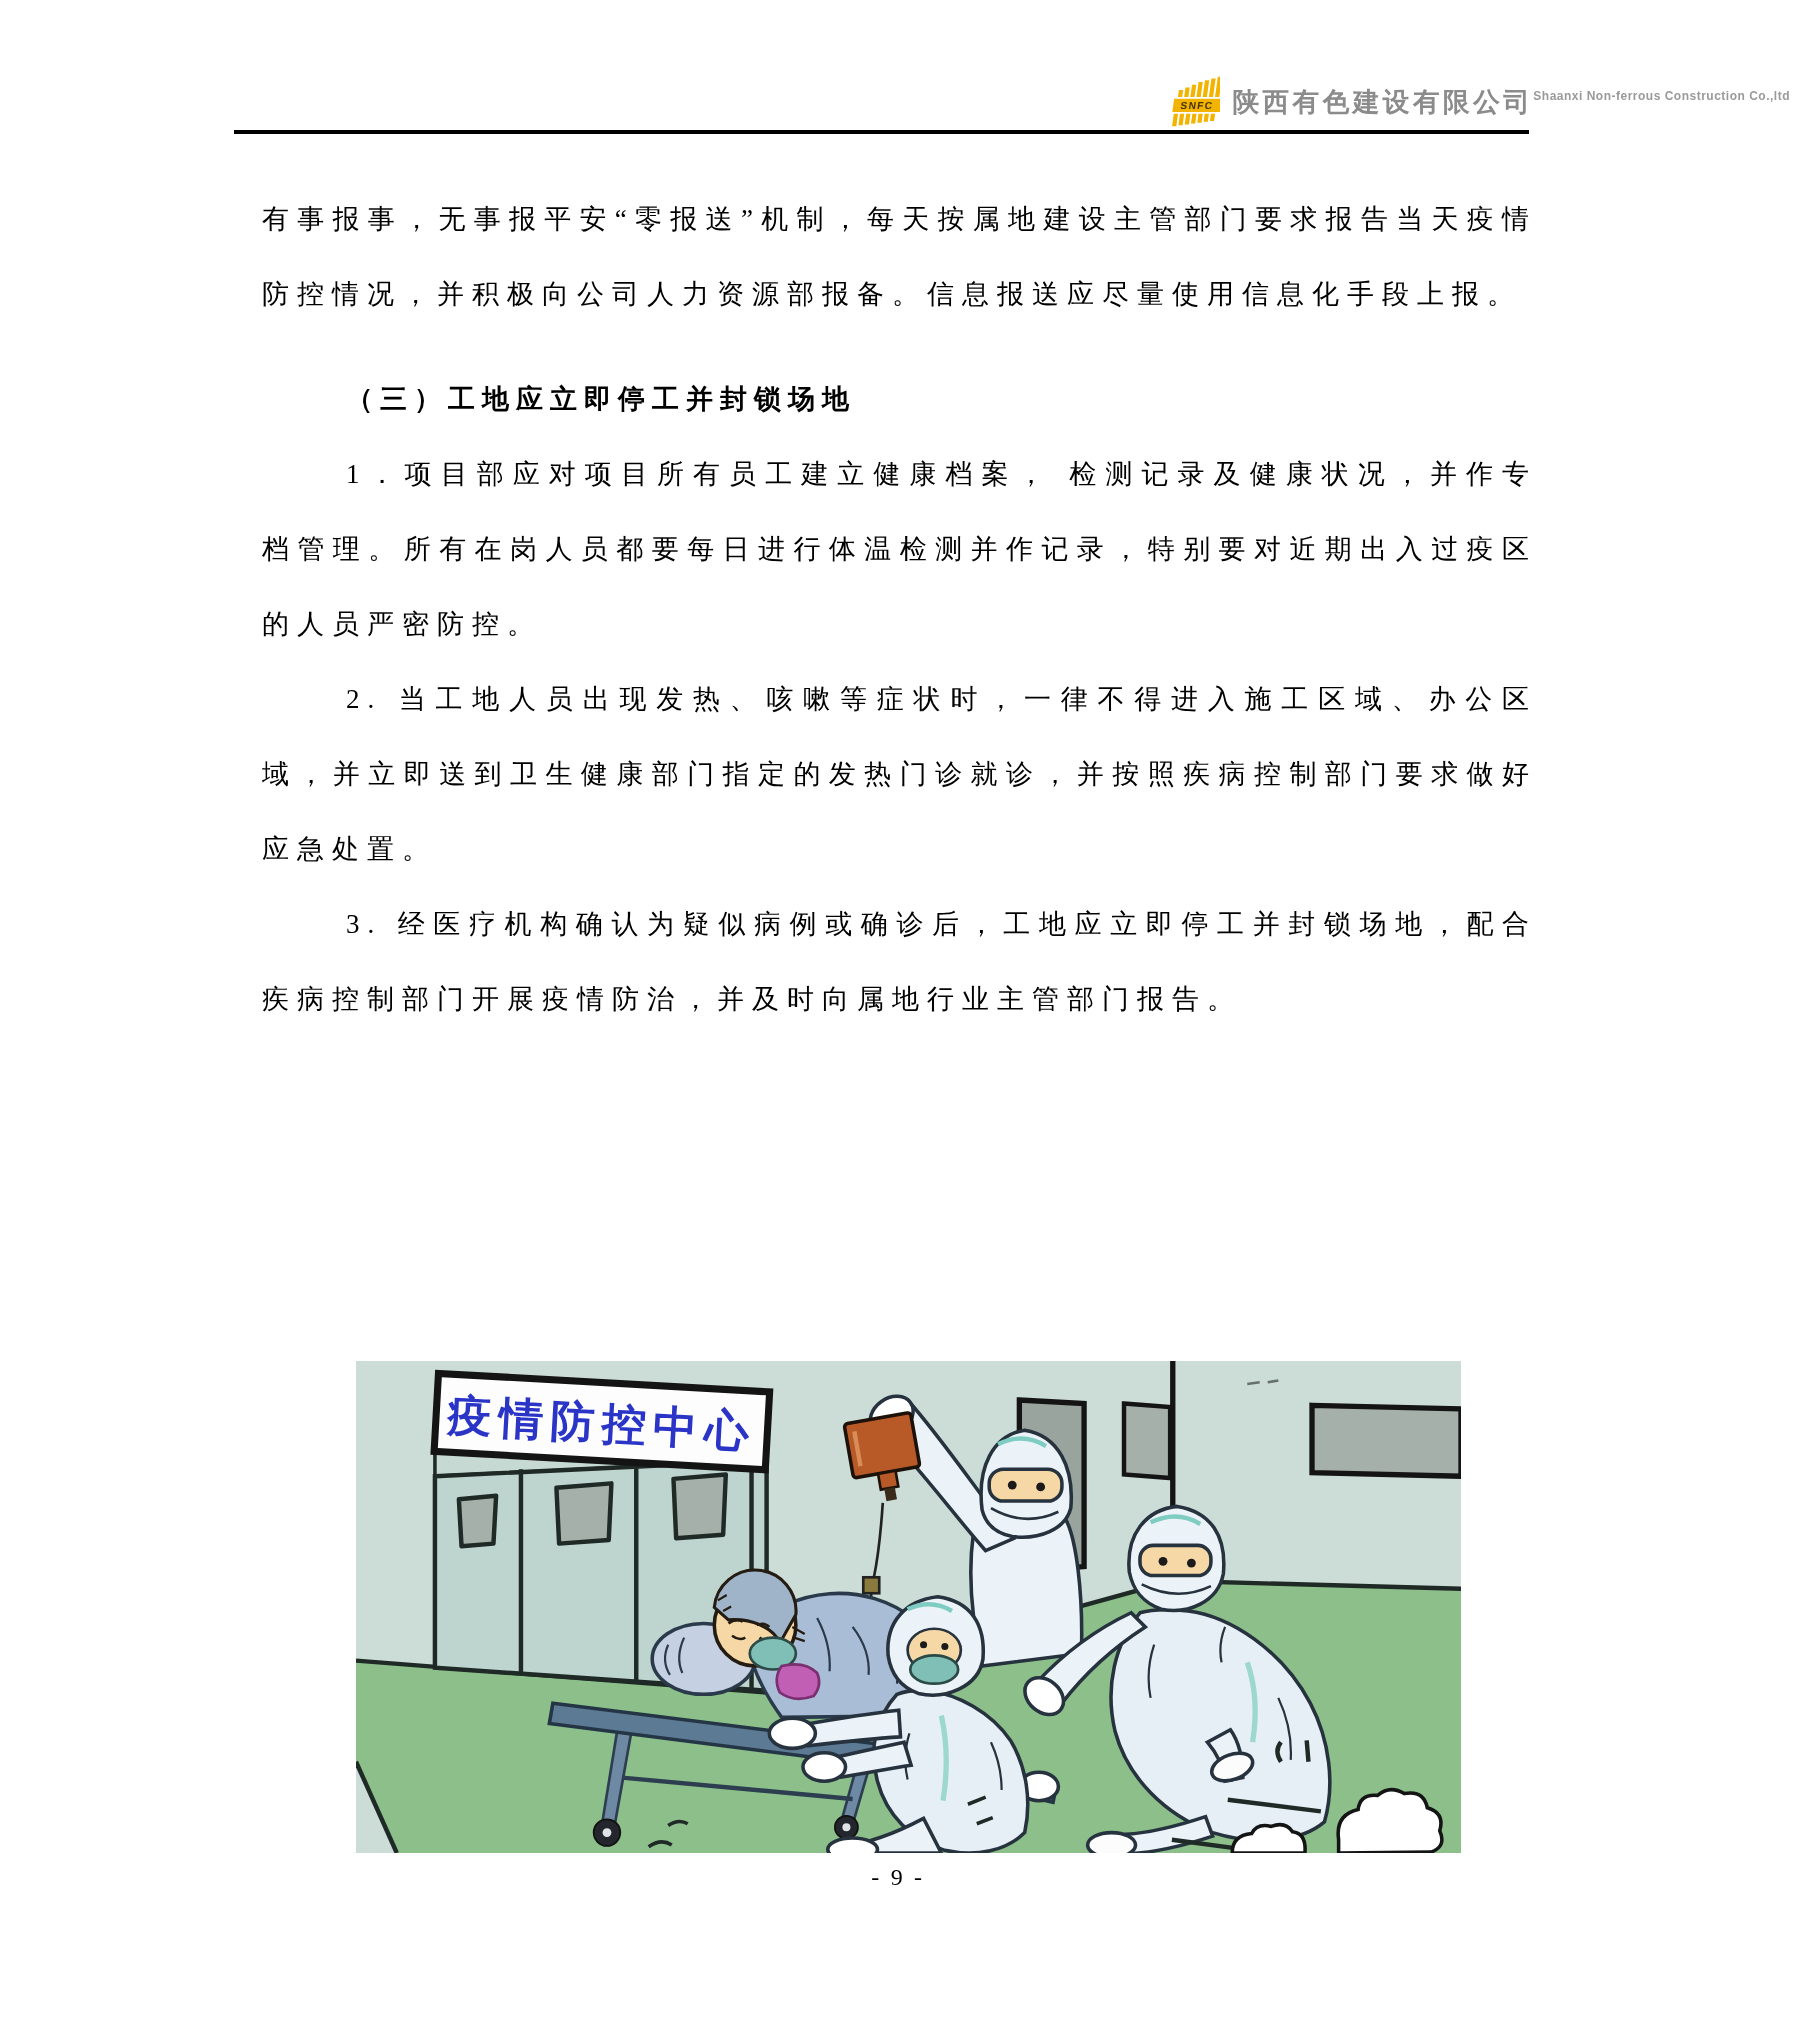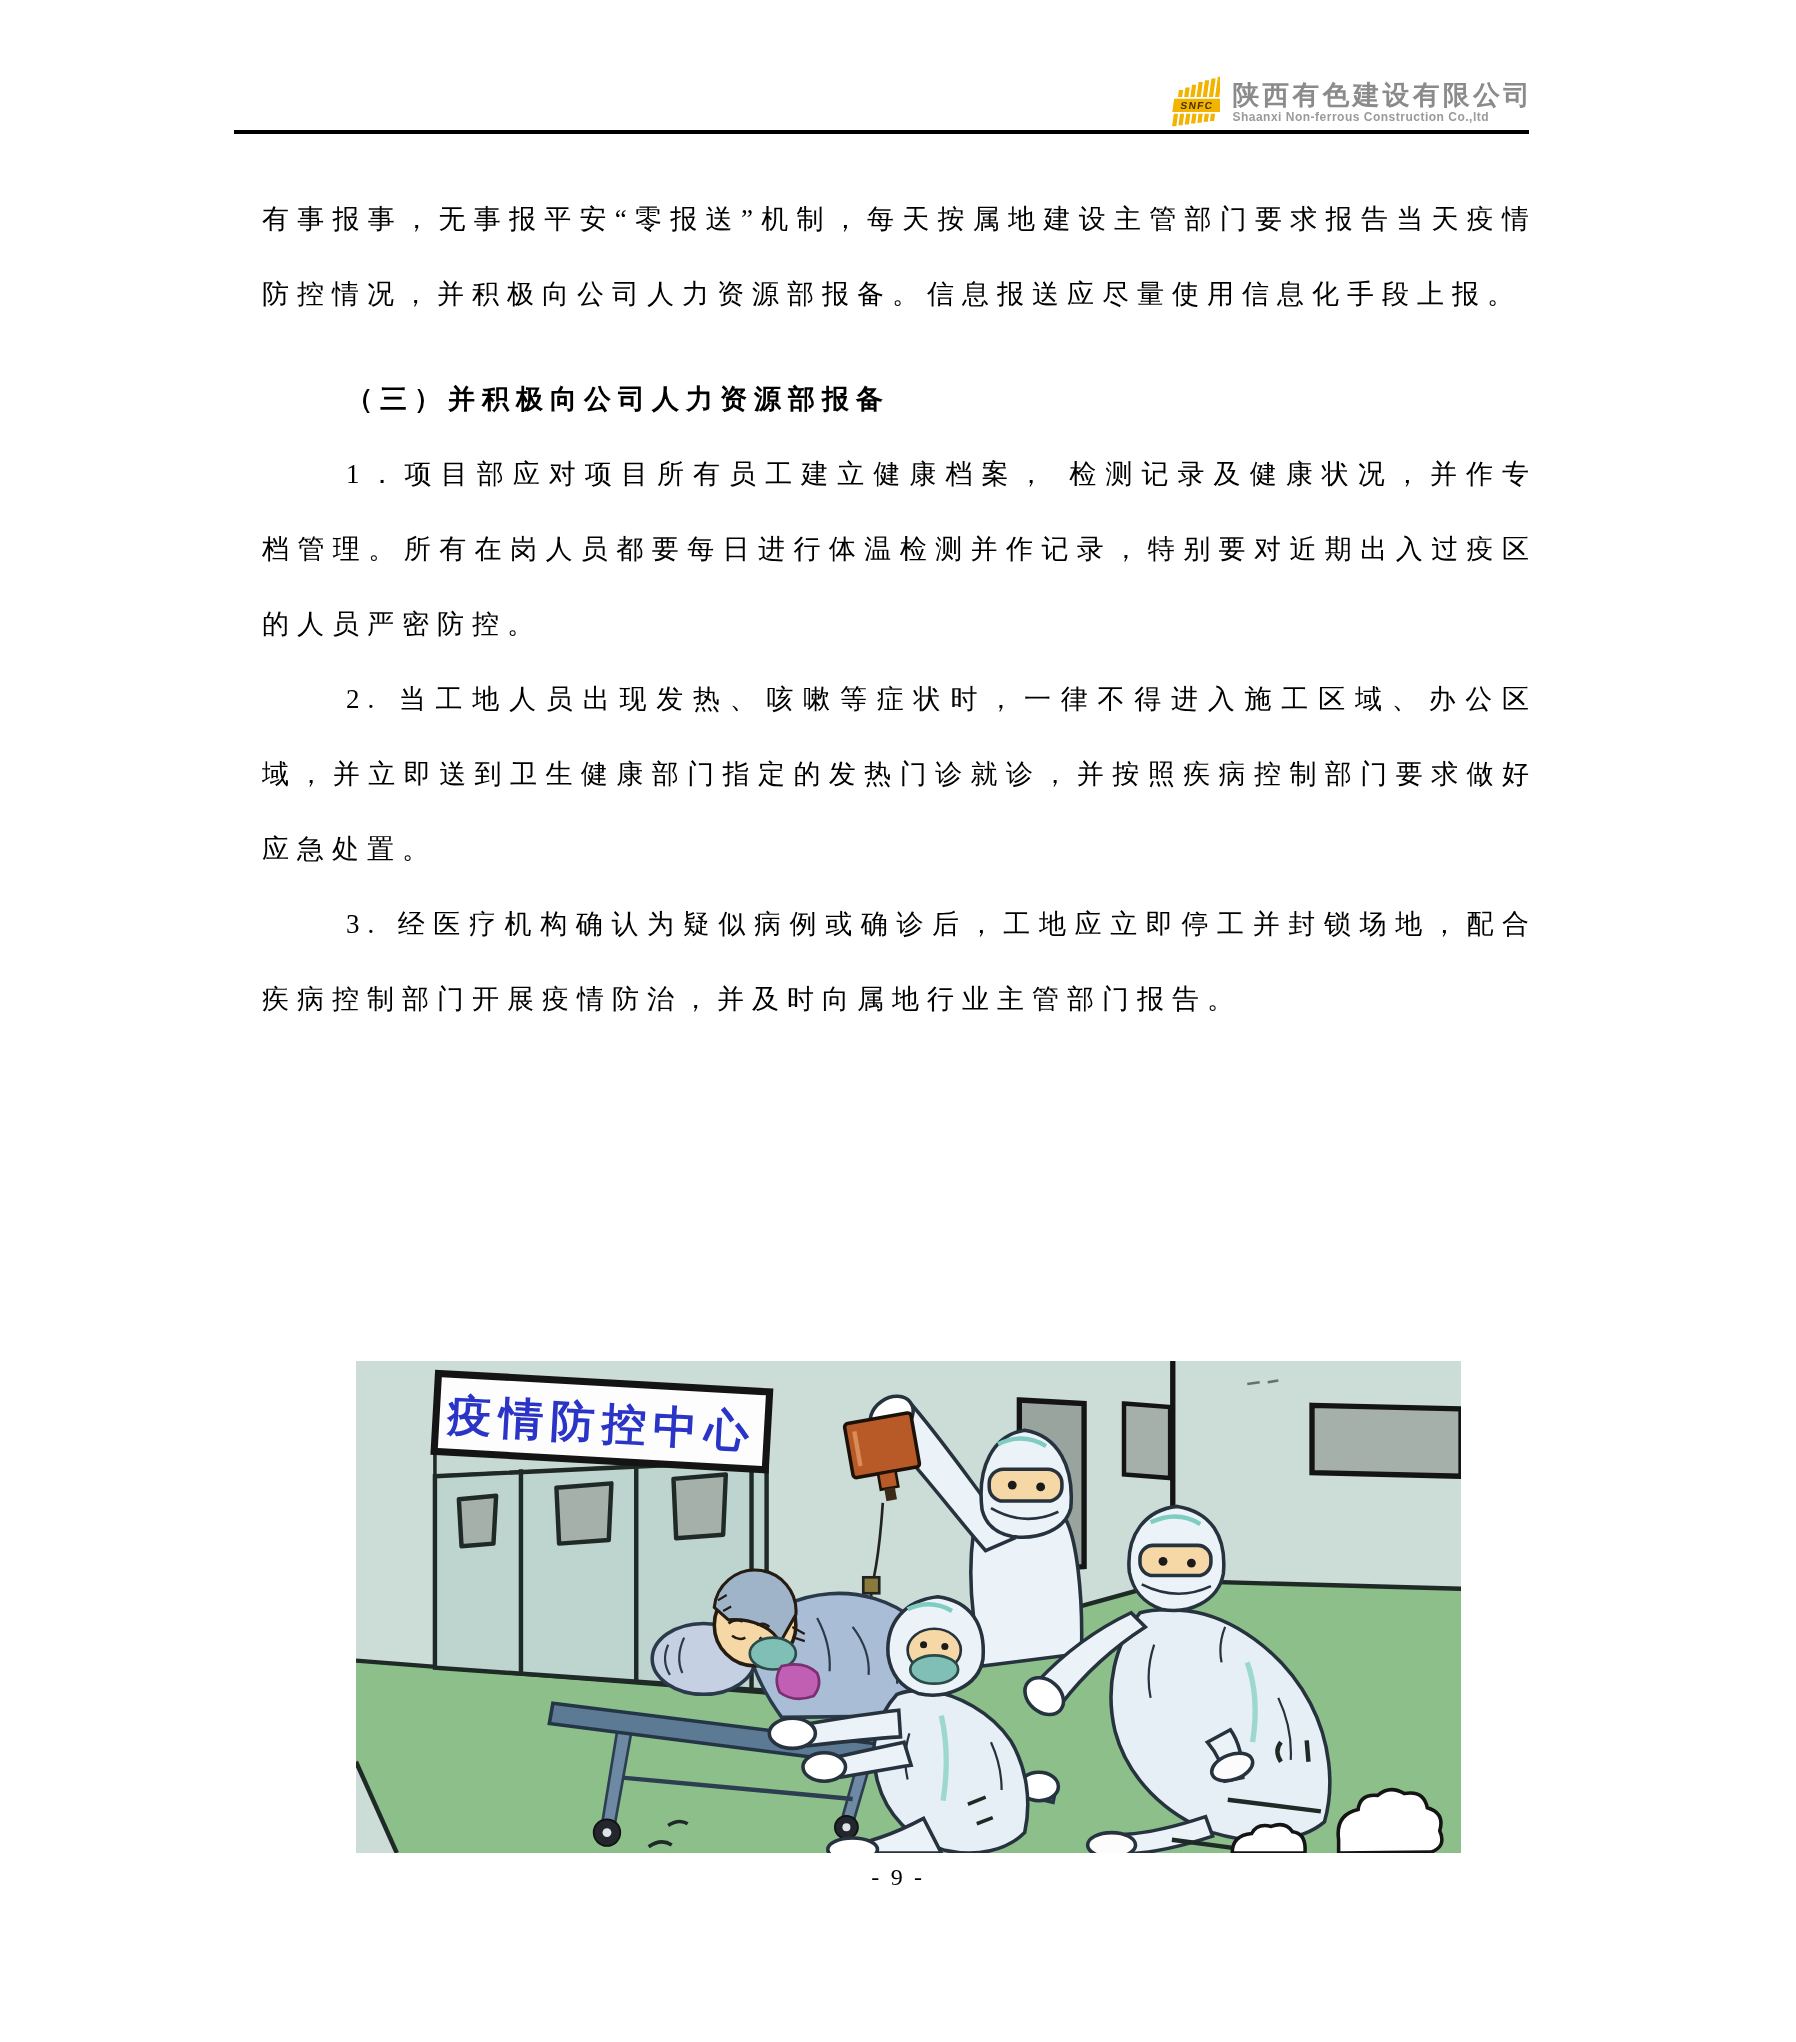--- a/index.html
+++ b/index.html
@@ -14,21 +14,21 @@
   body{background:#888;}
   .page{
     position:relative; width:1796px; height:2043px; background:var(--page-bg);
     font-family:"Liberation Serif","DejaVu Serif",serif; color:var(--ink);
     overflow:hidden; margin:0 auto;
   }
   
   .masthead-rule{position:absolute; left:234px; top:130px; width:1295px; height:3.5px; background:var(--rule);}
   .logo{position:absolute; left:1160px; top:74px; display:flex; align-items:center; gap:12.4px;
         font-family:"Liberation Sans","DejaVu Sans",sans-serif;}
-  .logo-names{display:flex; flex-direction:column; line-height:1.05;}
+  .logo-names{display:flex; flex-direction:row; line-height:1.05;}
   .logo-zh{font-size:26.6px; font-weight:700; color:var(--logo-gray); letter-spacing:3.5px; white-space:nowrap;}
   .logo-en{font-size:12px; font-weight:700; color:var(--logo-gray2); letter-spacing:0.5px; margin-top:1px; white-space:nowrap;}
   
   .doc{position:absolute; left:262px; top:182px; width:1275px;
        font-size:27px; letter-spacing:8px; line-height:75px;
        text-align:justify; text-justify:inter-ideograph;}
   .doc p{margin:0;}
   .indent{text-indent:84px;}
   .heading{font-weight:700; margin-top:30px !important; text-indent:84px; letter-spacing:7px;}
   
@@ -68,21 +68,21 @@
     </span>
     <span class="logo-names">
       <span class="logo-zh">陕西有色建设有限公司</span>
       <span class="logo-en">Shaanxi Non-ferrous Construction Co.,ltd</span>
     </span>
   </div>
   <div class="masthead-rule"></div>
 
   <div class="doc">
     <p>有事报事，无事报平安“零报送”机制，每天按属地建设主管部门要求报告当天疫情防控情况，并积极向公司人力资源部报备。信息报送应尽量使用信息化手段上报。</p>
-    <p class="heading">（三）并积极向公司人力资源部报备</p>
+    <p class="heading">（三）工地应立即停工并封锁场地</p>
     <p class="indent">1．项目部应对项目所有员工建立健康档案， 检测记录及健康状况，并作专档管理。所有在岗人员都要每日进行体温检测并作记录，特别要对近期出入过疫区的人员严密防控。</p>
     <p class="indent">2. 当工地人员出现发热、咳嗽等症状时，一律不得进入施工区域、办公区域，并立即送到卫生健康部门指定的发热门诊就诊，并按照疾病控制部门要求做好应急处置。</p>
     <p class="indent">3. 经医疗机构确认为疑似病例或确诊后，工地应立即停工并封锁场地，配合疾病控制部门开展疫情防治，并及时向属地行业主管部门报告。</p>
   </div>
 
   <div class="illu">
     <svg viewBox="0 0 1246 555" preserveAspectRatio="none">
 
       <rect x="0" y="0" width="1246" height="555" style="fill:var(--wall)"></rect>
       <path d="M0,338 L463,374 L921,248 L1246,257 L1246,555 L0,555 Z" style="fill:var(--floor)"></path>

